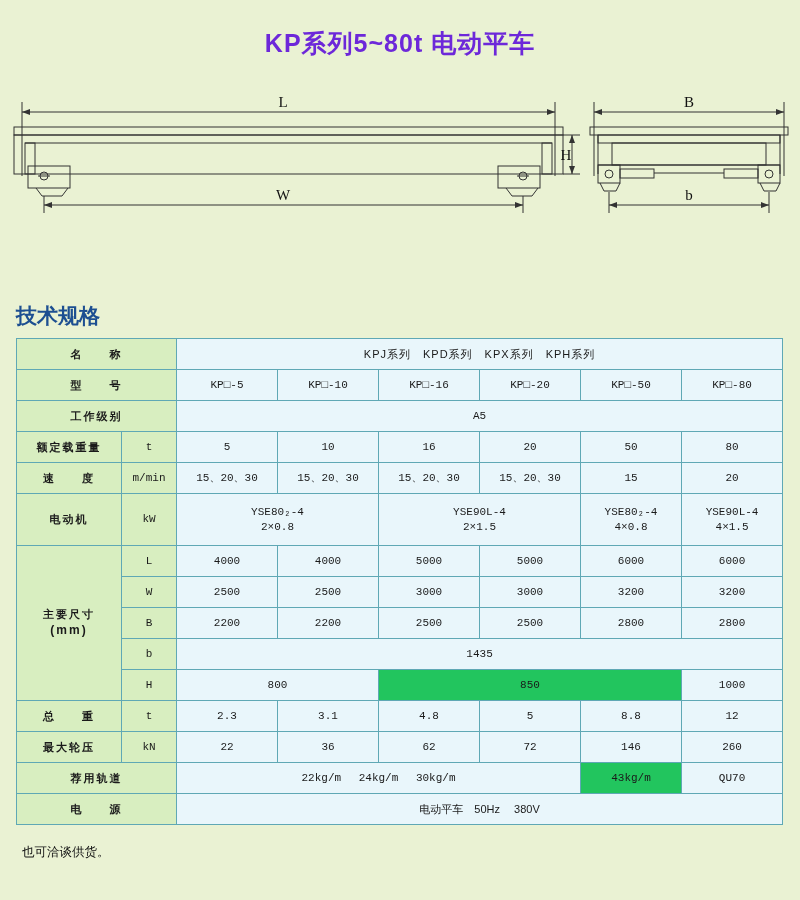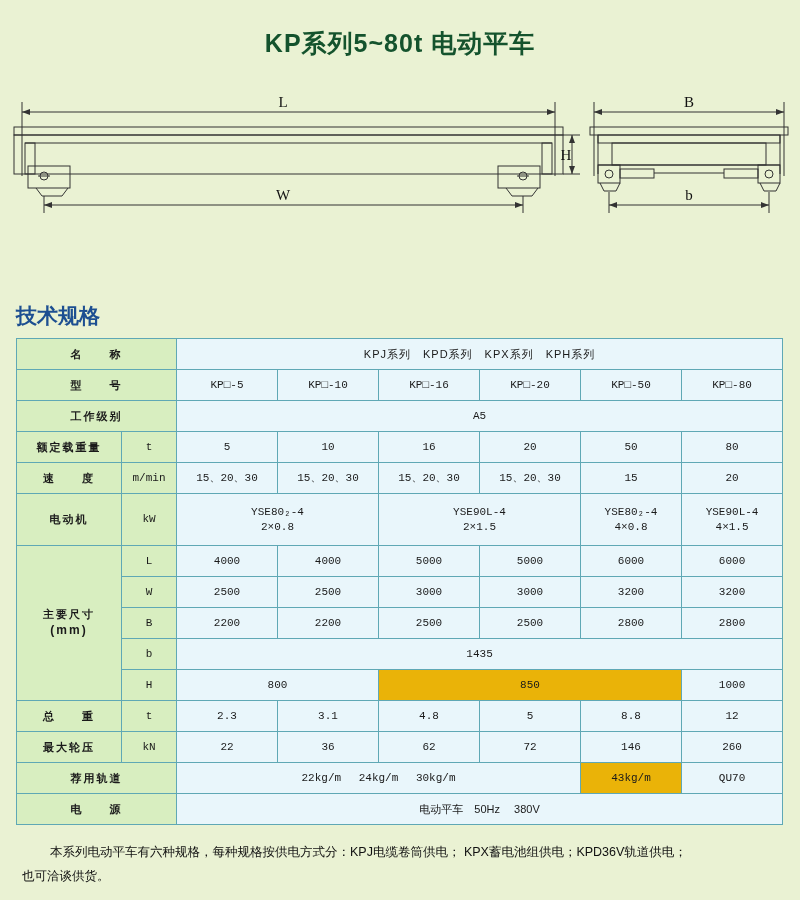--- a/index.html
+++ b/index.html
@@ -15,21 +15,21 @@
     position: relative;
     overflow: hidden;
   }
   .page {
     position: relative;
     width: 800px;
     height: 900px;
   }
   .title {
     text-align: center;
-    color: #14532d;
+    color: #6d28d9;
     font-size: 25px;
     font-weight: bold;
     letter-spacing: 1px;
     padding-top: 28px;
     line-height: 1.2;
   }
 
   
   .drawing {
     position: relative;
@@ -61,21 +61,21 @@
     border: 1px solid #5fa8b5;
     text-align: center;
     vertical-align: middle;
     padding: 4px 2px;
     height: 22px;
     line-height: 1.35;
   }
   .c-name  { background: #d8eec0; font-weight: bold; letter-spacing: 2px; }
   .c-unit  { background: #d8eec0; }
   .c-val   { background: #e9f6fb; }
-  .c-val2  { background: #eab308; }
+  .c-val2  { background: #22c55e; }
   .c-head  { background: #e9f6fb; letter-spacing: 1px; }
   .small   { font-size: 12px; }
   .mono    { font-family: "Liberation Mono", monospace; font-size: 11px; }
   .tight   { line-height: 1.25; }
 
   
   .note {
     margin: 16px 22px 0 22px;
     font-size: 12.5px;
     line-height: 1.9;
@@ -329,17 +329,16 @@
 
         <tr>
           <td class="c-name" colspan="2">电　　源</td>
           <td class="c-val" colspan="6">电动平车　50Hz　 380V</td>
         </tr>
       </tbody>
     </table>
   </div>
 
   <div class="note">
-    <p class="indent">本系列电动平车有六种规格，每种规格按供电方式分：KPJ电缆卷筒供电； KPX蓄电池组供电；KPD36V轨道供电；</p>
     <p>也可洽谈供货。</p>
   </div>
 
 </div>
 
 </body></html>

